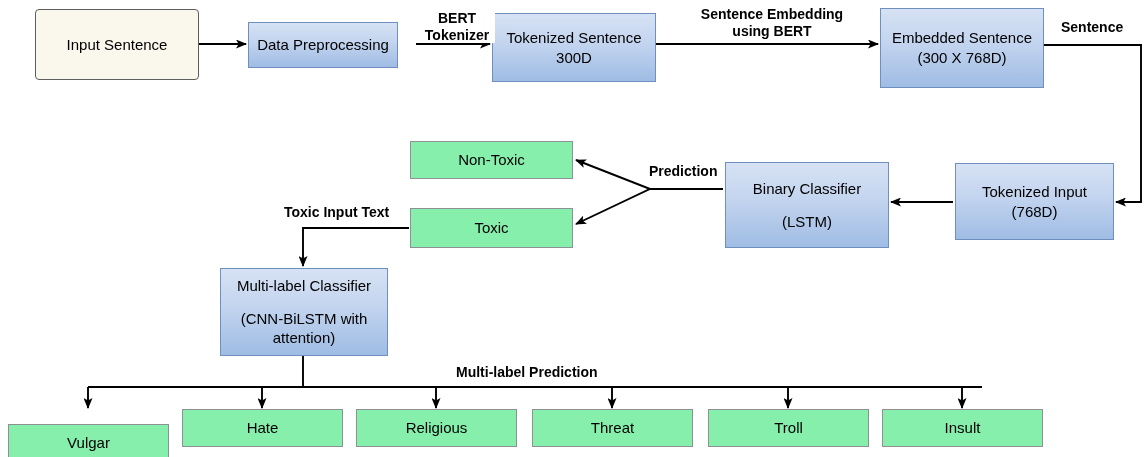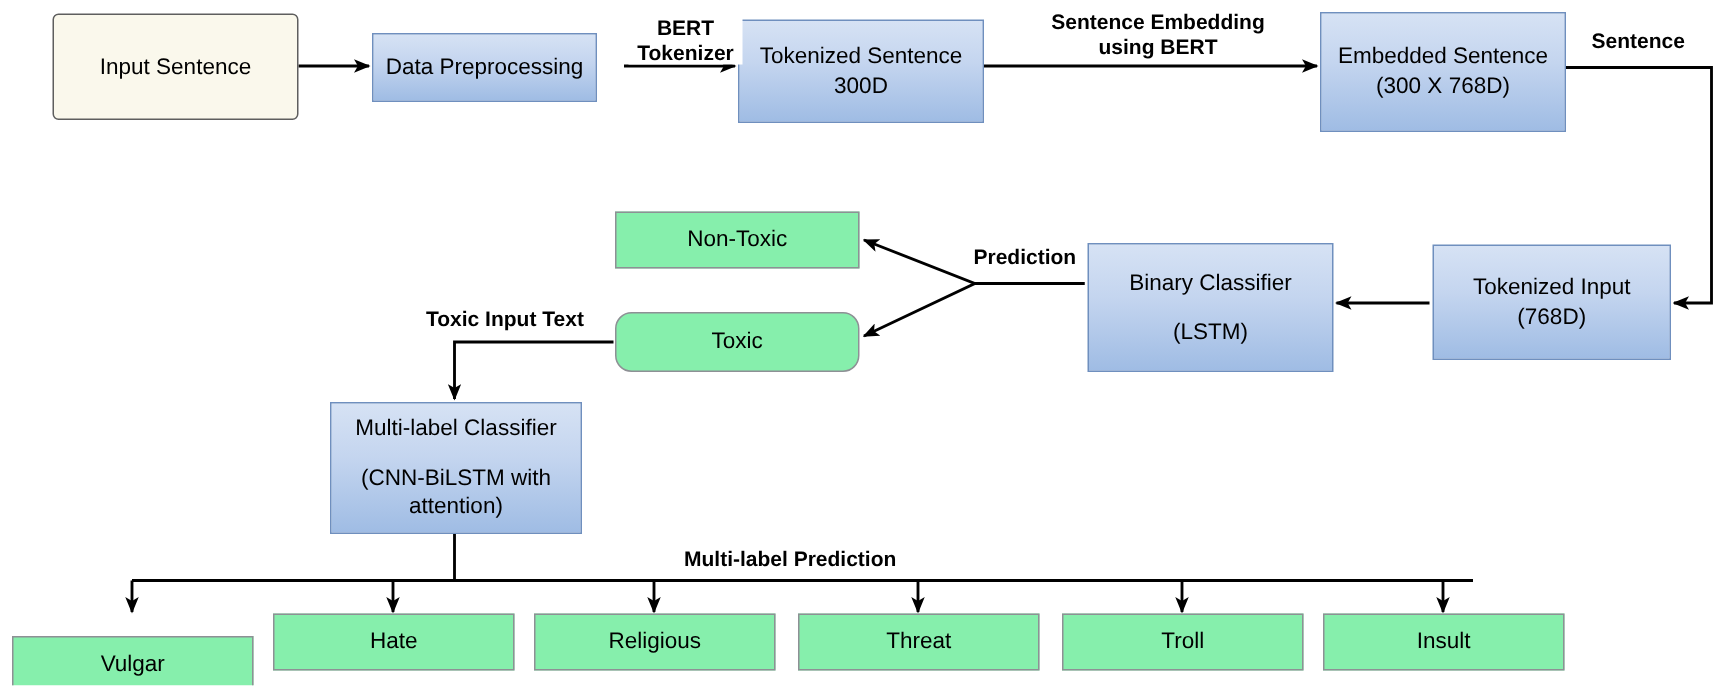--- a/index.html
+++ b/index.html
@@ -142,21 +142,21 @@
 
   <div class="node grad" style="left:725px; top:162px; width:164px; height:86px;">
     <span>Binary Classifier</span>
     <span class="line2">(LSTM)</span>
   </div>
 
   <div class="node flat" style="left:410px; top:141px; width:163px; height:38px;">
     <span>Non-Toxic</span>
   </div>
 
-  <div class="node flat" style="left:410px; top:208px; width:163px; height:40px;border-radius:11px;">
+  <div class="node flat" style="left:410px; top:208px; width:163px; height:40px;">
     <span>Toxic</span>
   </div>
 
   <div class="node grad" style="left:220px; top:268px; width:168px; height:88px;">
     <span>Multi-label Classifier</span>
     <span class="line2">(CNN-BiLSTM with</span>
     <span class="line-tight">attention)</span>
   </div>
 
   <div class="node flat" style="left:8px; top:409px; width:161px; height:38px;margin-top:15px;">

